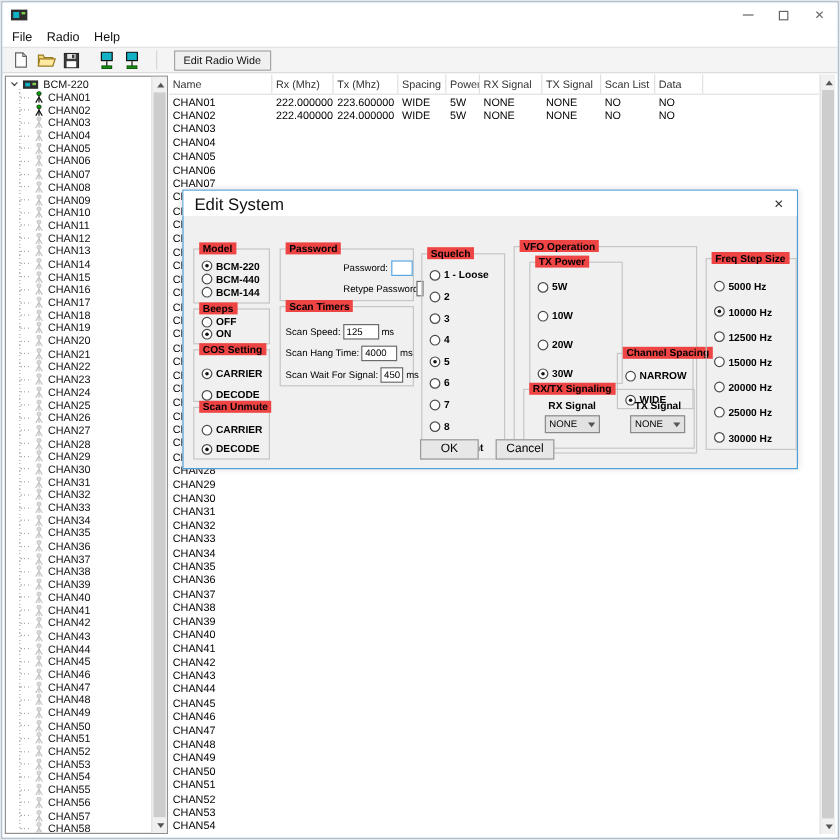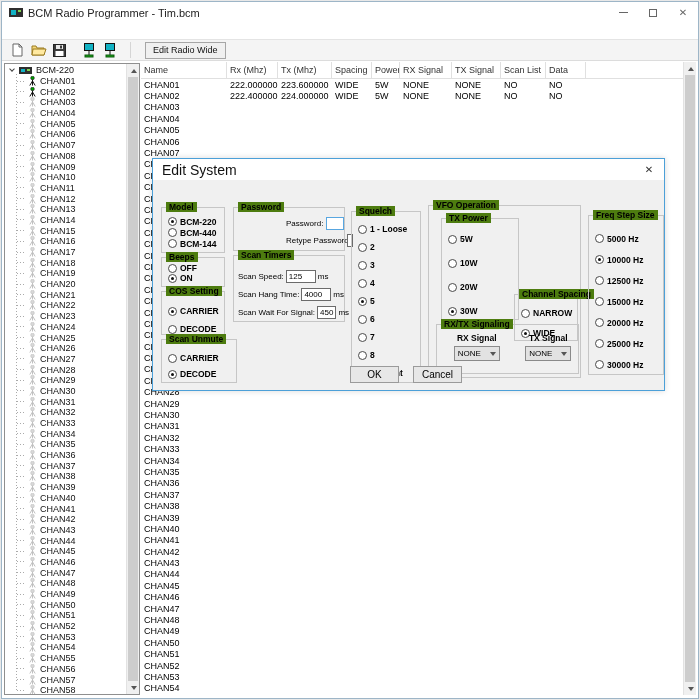--- a/index.html
+++ b/index.html
@@ -67,31 +67,31 @@
 
   
   .dialog { position:absolute; left:150px; top:96px; width:513px; height:233px; background:#f0f0f0; border:1px solid #4ca0d8; z-index:10; box-shadow:0 0 6px rgba(0,0,0,0.15); }
   
   .dlg-titlebar { height:21px; background:#fff; display:flex; align-items:center; }
   .dlg-title { font-size:14px; color:#111; padding-left:9px; }
   .dlg-close { margin-left:auto; width:30px; height:100%; display:flex; align-items:center; justify-content:center; font-size:10px; color:#333; }
   .dlg-body { position:relative; height:211px; }
 
   .group { position:absolute; border:1px solid #c6c6c6; }
-  .gtitle { position:absolute; top:-6px; left:4px; background:#4d7c0f; padding:0 3px; font-size:8.5px; font-weight:bold; color:#000; white-space:nowrap; }
+  .gtitle { position:absolute; top:-6px; left:4px; background:#ef4444; padding:0 3px; font-size:8.5px; font-weight:bold; color:#000; white-space:nowrap; }
   .opts { display:flex; flex-direction:column; padding-left:6px; padding-top:var(--pt,8px); }
   .radio-row { height:var(--rh,14px); display:flex; align-items:center; gap:3px; }
   .radio { width:9px; height:9px; border:1px solid #4a4a4a; border-radius:50%; background:#fff; position:relative; flex:none; }
   .radio.sel::after { content:""; position:absolute; left:2px; top:2px; width:3px; height:3px; border-radius:50%; background:#111; }
   .rlabel { font-size:8.5px; font-weight:bold; color:#000; white-space:nowrap; }
 
   .g-model   { left:8px;  top:27px;  width:64px;  height:46px; --pt:8px;  --rh:11px; }
   .g-beeps   { left:8px;  top:77px;  width:64px;  height:30px; --pt:5px;  --rh:10px; }
   .g-cos     { left:8px;  top:111px; width:64px;  height:44px; --pt:10px; --rh:18px; }
-  .g-unmute  { left:8px;  top:159px; width:76px;  height:44px; --pt:10px; --rh:16px; }
+  .g-unmute  { left:8px;  top:159px; width:64px;  height:44px; --pt:10px; --rh:16px; }
   .g-squelch { left:198px; top:31px; width:70px;  height:172px; --pt:8px; --rh:18px; }
   .g-password{ left:80px; top:27px;  width:112px; height:44px;padding-left:12px; }
   .g-scantim { left:80px; top:75px;  width:112px; height:67px; }
   .g-timers  { left:80px; top:147px; width:112px; height:38px; }
   .g-vfo     { left:275px; top:25px; width:153px; height:173px; }
   .g-txpower { left:12px; top:12px;  width:78px;  height:102px; --pt:8px; --rh:24px; }
   .g-duplex  { left:85px; top:16px;  width:64px;  height:47px; --pt:6px;  --rh:13px; }
   .g-chspace { left:85px; top:68px;  width:64px;  height:47px;margin-top:20px; --pt:8px;  --rh:20px; }
   .g-signal  { left:7px;  top:118px; width:143px; height:50px; }
   .g-freq    { left:435px; top:35px; width:76px;  height:160px; --pt:12px; --rh:21px; }
@@ -123,34 +123,38 @@
 <div class="window">
 
   <div class="titlebar">
     <span class="app-icon">
       <svg width="14" height="11" viewBox="0 0 14 11">
           <rect x="0" y="1" width="14" height="9" fill="#2e2e2e"></rect>
           <rect x="2" y="3" width="5" height="5" fill="#12b2c4"></rect>
           <rect x="9" y="3" width="3" height="2" fill="#7fd34d"></rect>
         </svg>
     </span>
-    <span class="title">BCM Radio Programmer - Tim.bcm</span>
     <div class="win-controls">
       <span class="win-btn">
           <span class="glyph-min"></span>
         </span>
       <span class="win-btn">
           <span class="glyph-max"></span>
         </span>
       <span class="win-btn">
           <span class="glyph-close">✕</span>
         </span>
     </div>
   </div>
 
+  <div class="menubar">
+    <span class="menu-item">File</span>
+    <span class="menu-item">Radio</span>
+    <span class="menu-item">Help</span>
+  </div>
 
   <div class="toolbar">
     <span class="tb-icon">
       <svg width="11" height="14" viewBox="0 0 11 14">
           <path d="M1 1 h6 l3 3 v9 h-9 z" fill="#fff" stroke="#666"></path>
           <path d="M7 1 v3 h3" fill="none" stroke="#666"></path>
         </svg>
     </span>
     <span class="tb-icon">
       <svg width="16" height="12" viewBox="0 0 16 12">

